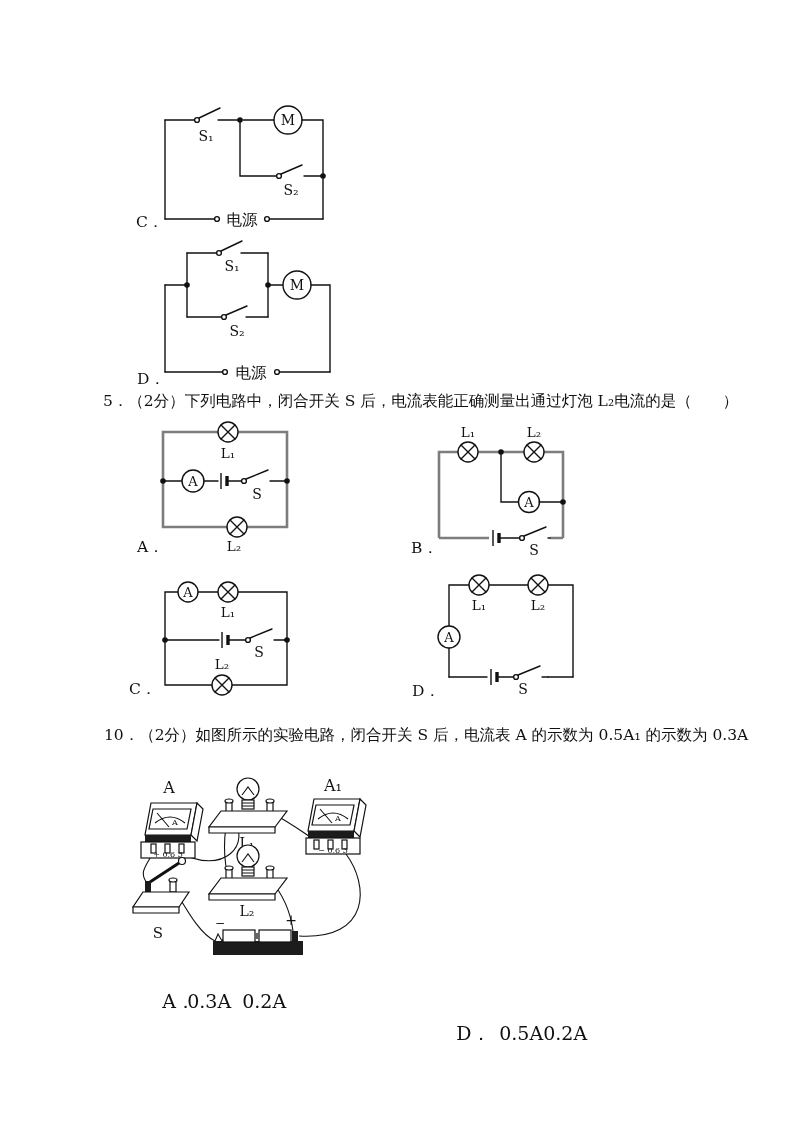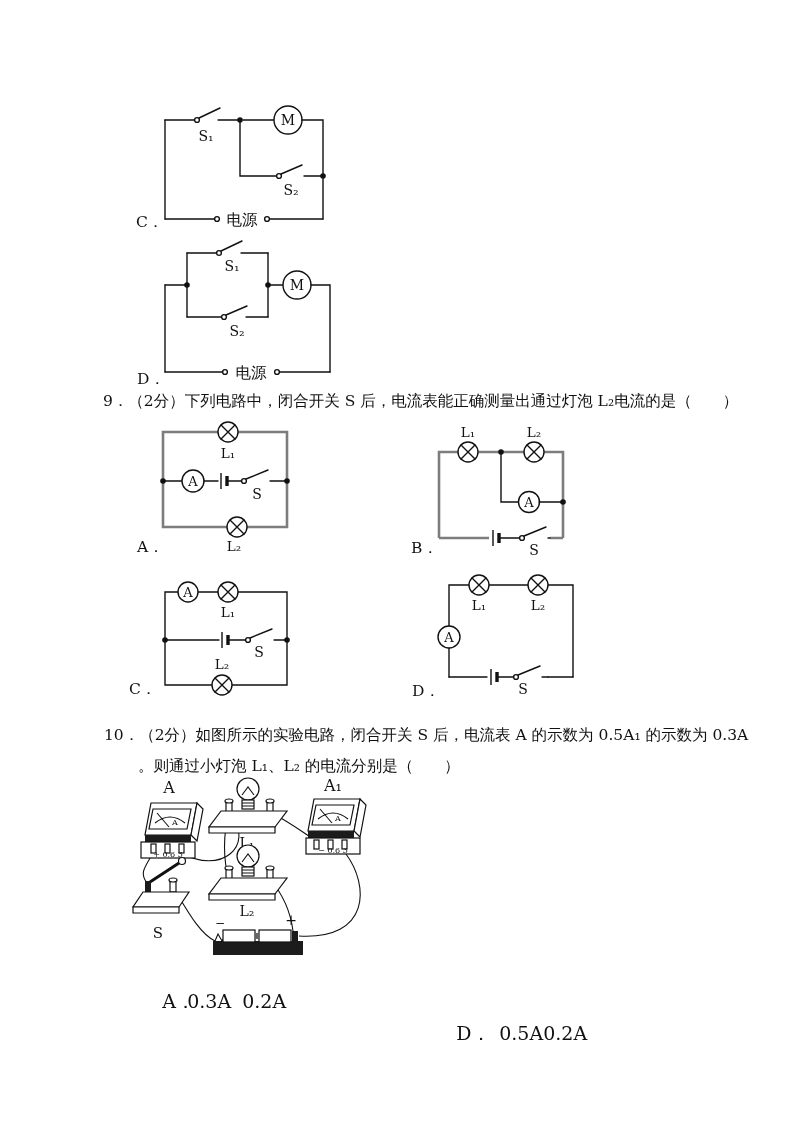--- a/index.html
+++ b/index.html
@@ -95,21 +95,21 @@
       <circle class="comp" cx="97" cy="134" r="2.4"></circle>
       <circle class="comp" cx="149" cy="134" r="2.4"></circle>
       <path class="wire" d="M152,134 H202"></path>
       <text x="104" y="33" font-size="14" text-anchor="middle">S₁</text>
       <text x="109" y="98" font-size="14" text-anchor="middle">S₂</text>
       <text x="123" y="139.5" font-size="15.5" text-anchor="middle">电源</text>
       <text x="9" y="146" font-size="15.5">D．</text>
     </svg>
   </div>
 
-  <div class="abs qtext" style="left:103px;top:391px;">9．（2分）下列电路中，闭合开关 S 后，电流表能正确测量出通过灯泡 L₂电流的是（　　）</div>
+  <div class="abs qtext" style="left:103px;top:391px;">5．（2分）下列电路中，闭合开关 S 后，电流表能正确测量出通过灯泡 L₂电流的是（　　）</div>
 
   <div class="abs" style="left:128px;top:418px;">
     <svg width="175" height="142" viewBox="0 0 175 142">
       <path class="gwire" d="M35,14 H159 V109 H35 Z"></path>
       <g>
         <circle class="comp" cx="100" cy="14" r="10"></circle>
         <path class="wire" d="M93,7 L107,21 M93,21 L107,7"></path>
       </g>
       <text x="100" y="40" font-size="13.5" text-anchor="middle">L₁</text>
       <circle class="dot" cx="35" cy="63" r="2.8"></circle>
@@ -239,21 +239,20 @@
         <circle class="comp" cx="118" cy="105" r="2.4"></circle>
         <path class="wire" d="M120,103 L142,94"></path>
       </g>
       <path class="wire" d="M144,105 H150"></path>
       <text x="125" y="122" font-size="14" text-anchor="middle">S</text>
       <text x="14" y="124" font-size="15.5">D．</text>
     </svg>
   </div>
 
   <div class="abs qtext" style="left:104px;top:725px;">10．（2分）如图所示的实验电路，闭合开关 S 后，电流表 A 的示数为 0.5A₁ 的示数为 0.3A</div>
-  <div class="abs qtext" style="left:138px;top:756px;">。则通过小灯泡 L₁、L₂ 的电流分别是（　　）</div>
 
   <div class="abs" style="left:125px;top:775px;">
     <svg width="285" height="192" viewBox="0 0 285 192">
 
       <g>
         <path class="thin" d="M28,78 C20,92 14,98 22,108"></path>
         <path class="thin" d="M56,78 C96,100 130,72 106,38"></path>
         <path class="thin" d="M104,37 C98,60 98,85 104,104"></path>
         <path class="thin" d="M145,37 C166,48 176,56 191,66"></path>
         <path class="thin" d="M221,79 C244,110 246,165 174,161"></path>

